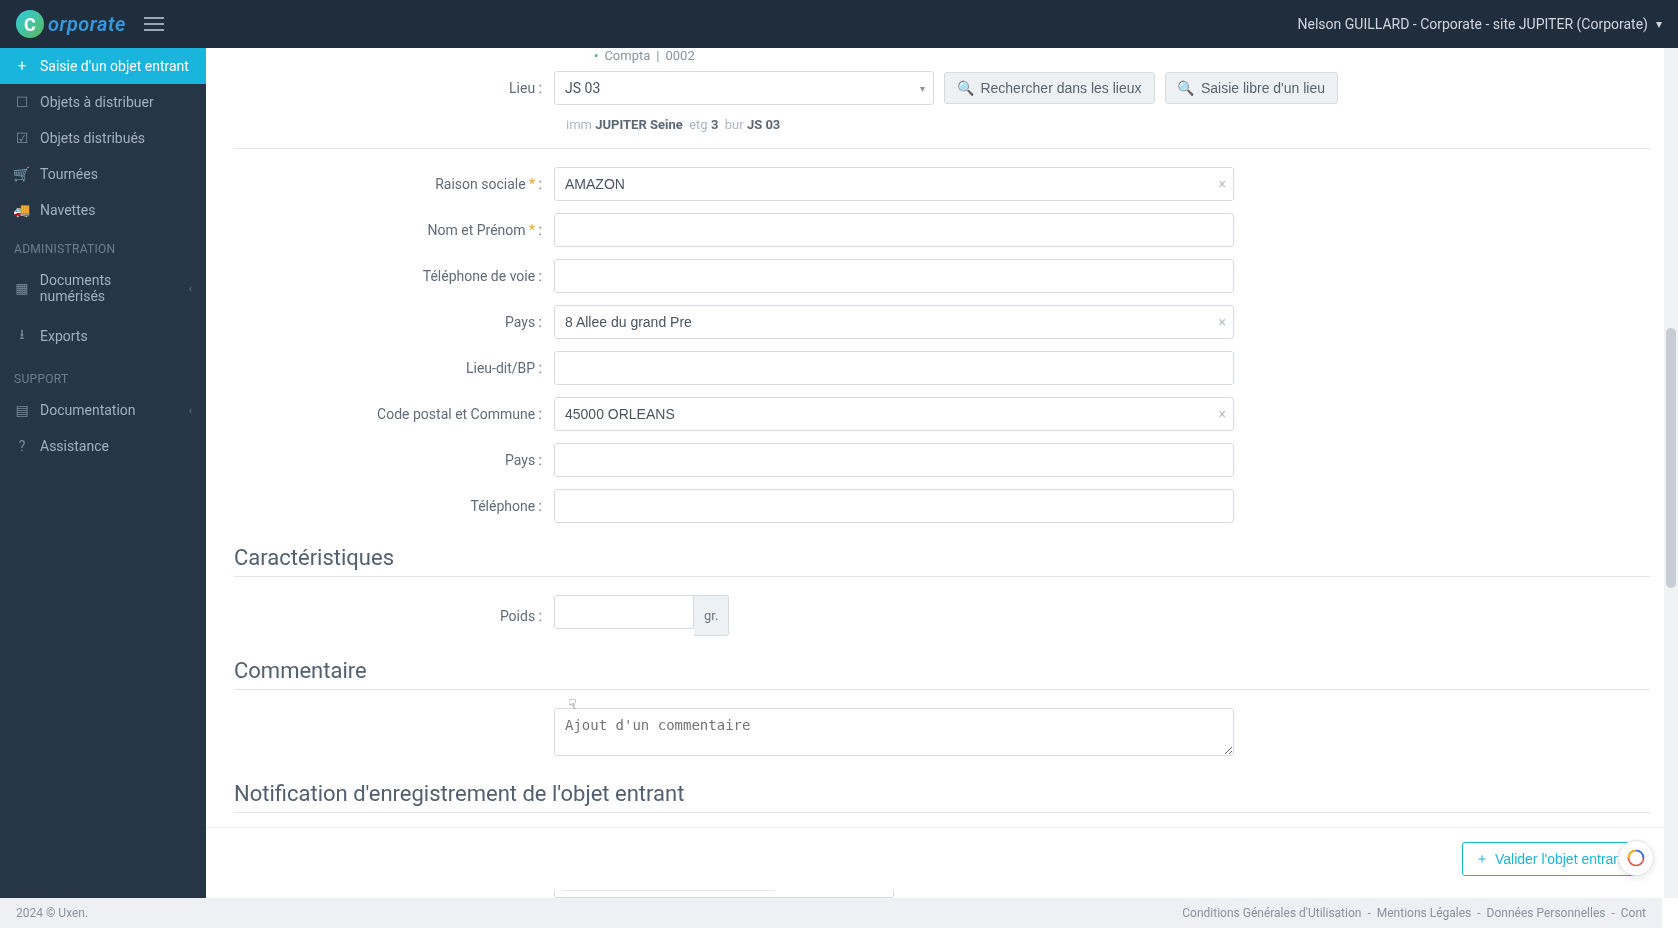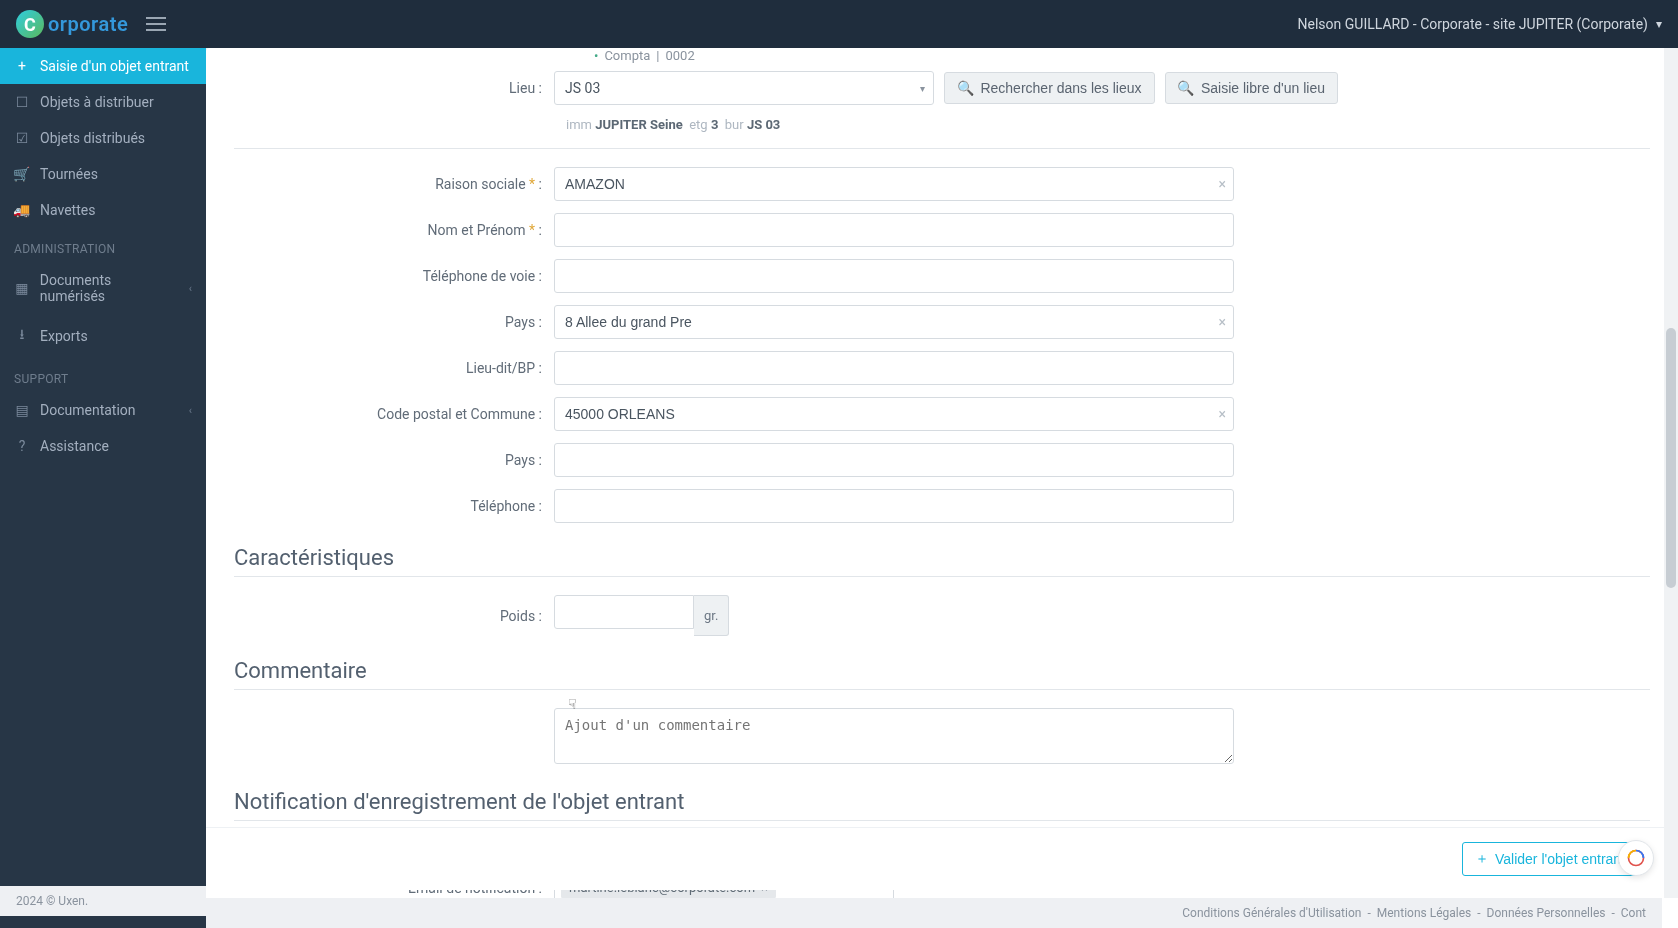--- a/index.html
+++ b/index.html
@@ -30,21 +30,21 @@
   display: flex;
   align-items: center;
   gap: 4px;
 }
 .logo-circle {
   width: 28px; height: 28px; border-radius: 50%;
   background: linear-gradient(135deg, #2ecde0, #5cb85c);
   display:flex;align-items:center;justify-content:center;
   color:#fff;font-weight:700;font-size:18px;
 }
-.logo-text { color:#3498db; font-weight:600; font-size:20px; letter-spacing:0.5px;}
+.logo-text { color:#3498db; font-weight:600; font-size:20px; letter-spacing:0.5px;font-style:italic;}
 .hamburger { margin-left:18px; cursor:pointer; display:flex;flex-direction:column;gap:4px;}
 .hamburger span{width:20px;height:2px;background:#9aa6b3;}
 .topbar-right{margin-left:auto;display:flex;align-items:center;gap:8px;color:#cfd6de;font-size:14px;}
 .chevron-down{font-size:12px;}
 
 .sidebar {
   position:absolute; top:48px; left:0; width:206px; bottom:0;
   background:#273646; color:#9aa6b3;
   display:flex;flex-direction:column;
 }
@@ -52,21 +52,21 @@
   display:flex;align-items:center;gap:10px;
   padding:10px 14px;cursor:pointer;font-size:14px;color:#a3afbf;
 }
 .sidebar-item.active{background:#19b5dc;color:#fff;}
 .sidebar-section{padding:14px 14px 6px;font-size:12px;color:#6f7d8d;text-transform:uppercase;letter-spacing:0.3px;}
 .sidebar-item .chev{margin-left:auto;color:#6b7a8c;font-size:11px;}
 .sidebar-icon{width:16px;display:inline-flex;justify-content:center;color:#7b8a9c;}
 .sidebar-item.active .sidebar-icon{color:#fff;}
 
 .footer-left{
-  position:absolute;left:0;bottom:12px;width:206px;
+  position:absolute;left:0;bottom:0;width:206px;
   background:#eef0f3;color:#8a939e;font-size:12px;
   padding:8px 16px;
 }
 
 .main{
   position:absolute;top:48px;left:206px;right:0;bottom:0;
   background:#fff;
   border-radius:4px 0 0 0;
   padding:0 28px 80px;
   overflow:hidden;
@@ -80,21 +80,21 @@
 .form-row{display:flex;align-items:center;margin-bottom:12px;}
 .form-label{width:320px;text-align:right;padding-right:12px;color:#616c78;font-size:14px;}
 .form-label .req{color:#e0a83a;}
 .form-field{flex:0 0 680px;position:relative;}
 input.text, .selectbox, textarea.ta{
   width:100%;height:34px;border:1px solid #d6dbe0;border-radius:3px;
   padding:6px 26px 6px 10px;font-size:14px;color:#4a5560;background:#fff;
 }
 .selectbox{display:flex;align-items:center;width:380px;position:relative;cursor:pointer;}
 .selectbox .sel-caret{position:absolute;right:8px;top:50%;transform:translateY(-50%);font-size:10px;color:#8a939e;}
-textarea.ta{height:56px;resize:vertical;padding-top:8px;}
+textarea.ta{height:48px;resize:vertical;padding-top:8px;}
 .clear-x{
   position:absolute;right:8px;top:50%;transform:translateY(-50%);
   color:#b7bfc7;cursor:pointer;font-size:14px;line-height:1;
 }
 .weight-group{display:flex;}
 .weight-group input{width:140px;border-radius:3px 0 0 3px;}
 .weight-group .unit{
   border:1px solid #d6dbe0;border-left:none;background:#eef1f3;
   padding:12px 10px;display:flex;align-items:center;color:#6c7784;border-radius:0 3px 3px 0;font-size:13px;
 }

